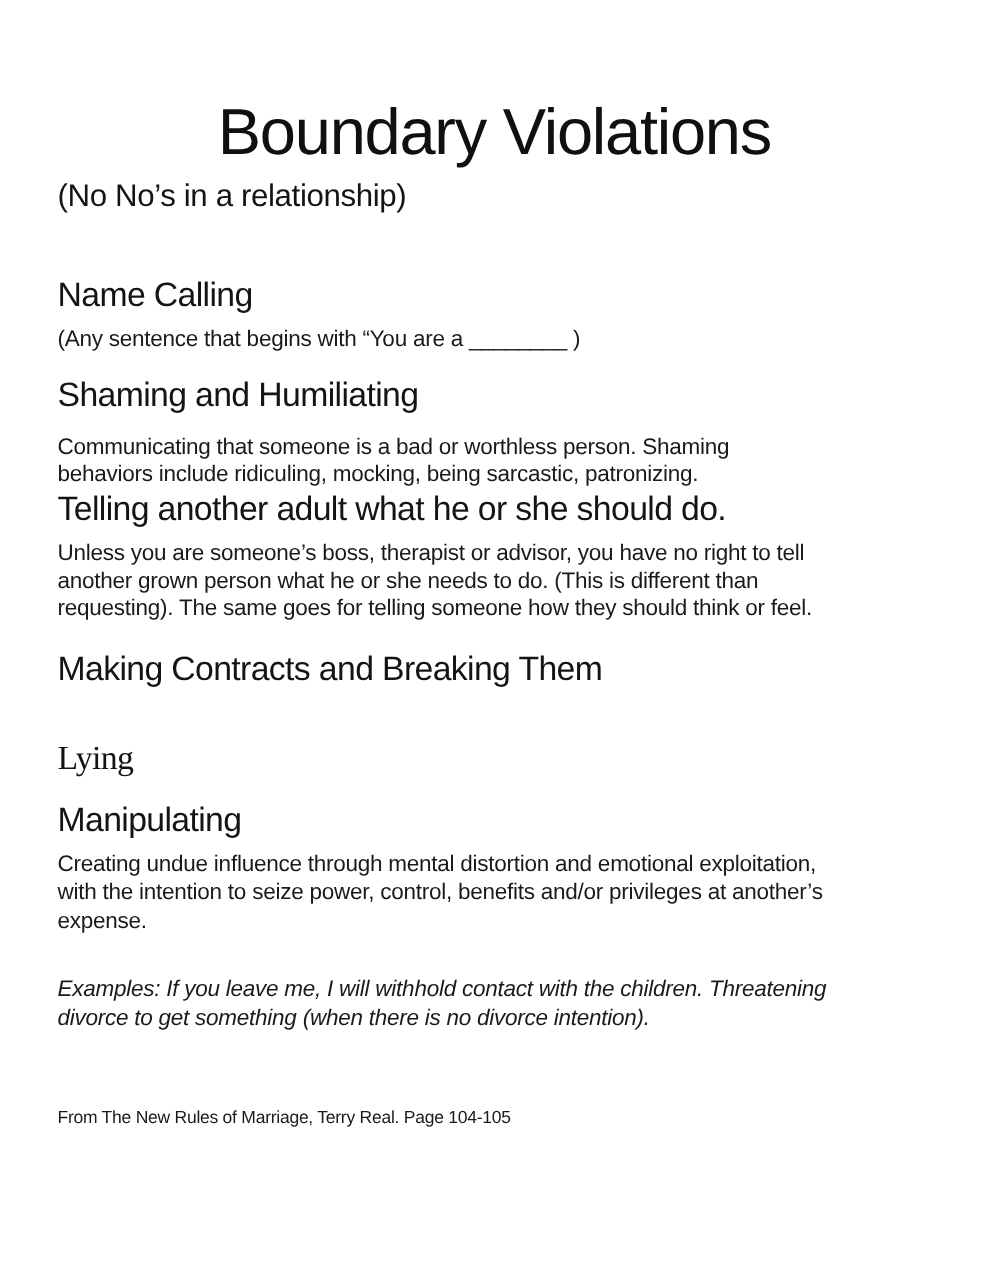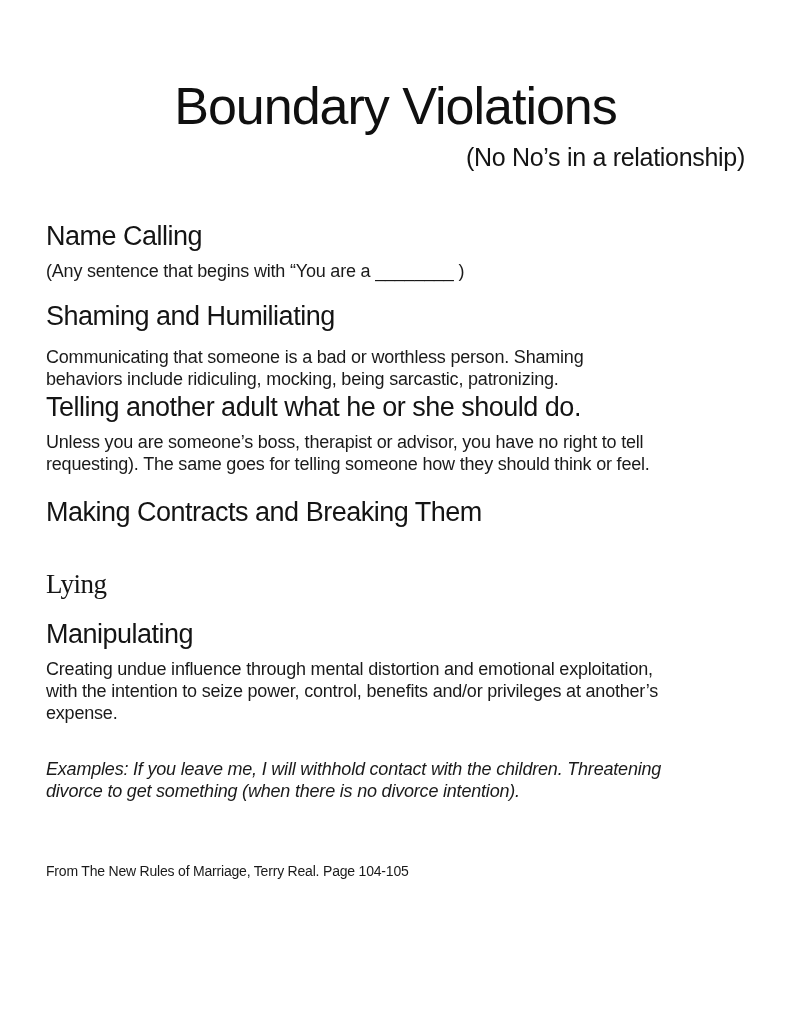--- a/index.html
+++ b/index.html
@@ -23,21 +23,21 @@
     margin: 77px 0 0 0;
     text-align: center;
     font-size: 52px;
     line-height: 1.15;
     font-weight: 400;
     letter-spacing: -1px;
     color: #101010;
   }
   .subtitle {
     margin: 5px 0 0 0;
-    text-align: right;
+    text-align: left;
     font-size: 25px;
     line-height: 1.25;
     font-weight: 400;
     letter-spacing: -0.3px;
     color: #141414;
   }
   .section h2 {
     margin: 0;
     font-size: 27px;
     line-height: 1.25;
@@ -94,20 +94,21 @@
       <div class="body">
         <div class="body-line">Communicating that someone is a bad or worthless person. Shaming</div>
         <div class="body-line">behaviors include ridiculing, mocking, being sarcastic, patronizing.</div>
       </div>
     </div>
 
     <div class="section">
       <h2>Telling another adult what he or she should do.</h2>
       <div class="body">
         <div class="body-line">Unless you are someone’s boss, therapist or advisor, you have no right to tell</div>
+        <div class="body-line">another grown person what he or she needs to do. (This is different than</div>
         <div class="body-line">requesting). The same goes for telling someone how they should think or feel.</div>
       </div>
     </div>
 
     <div class="section">
       <h2>Making Contracts and Breaking Them</h2>
     </div>
 
     <div class="section">
       <h2>Lying</h2>

